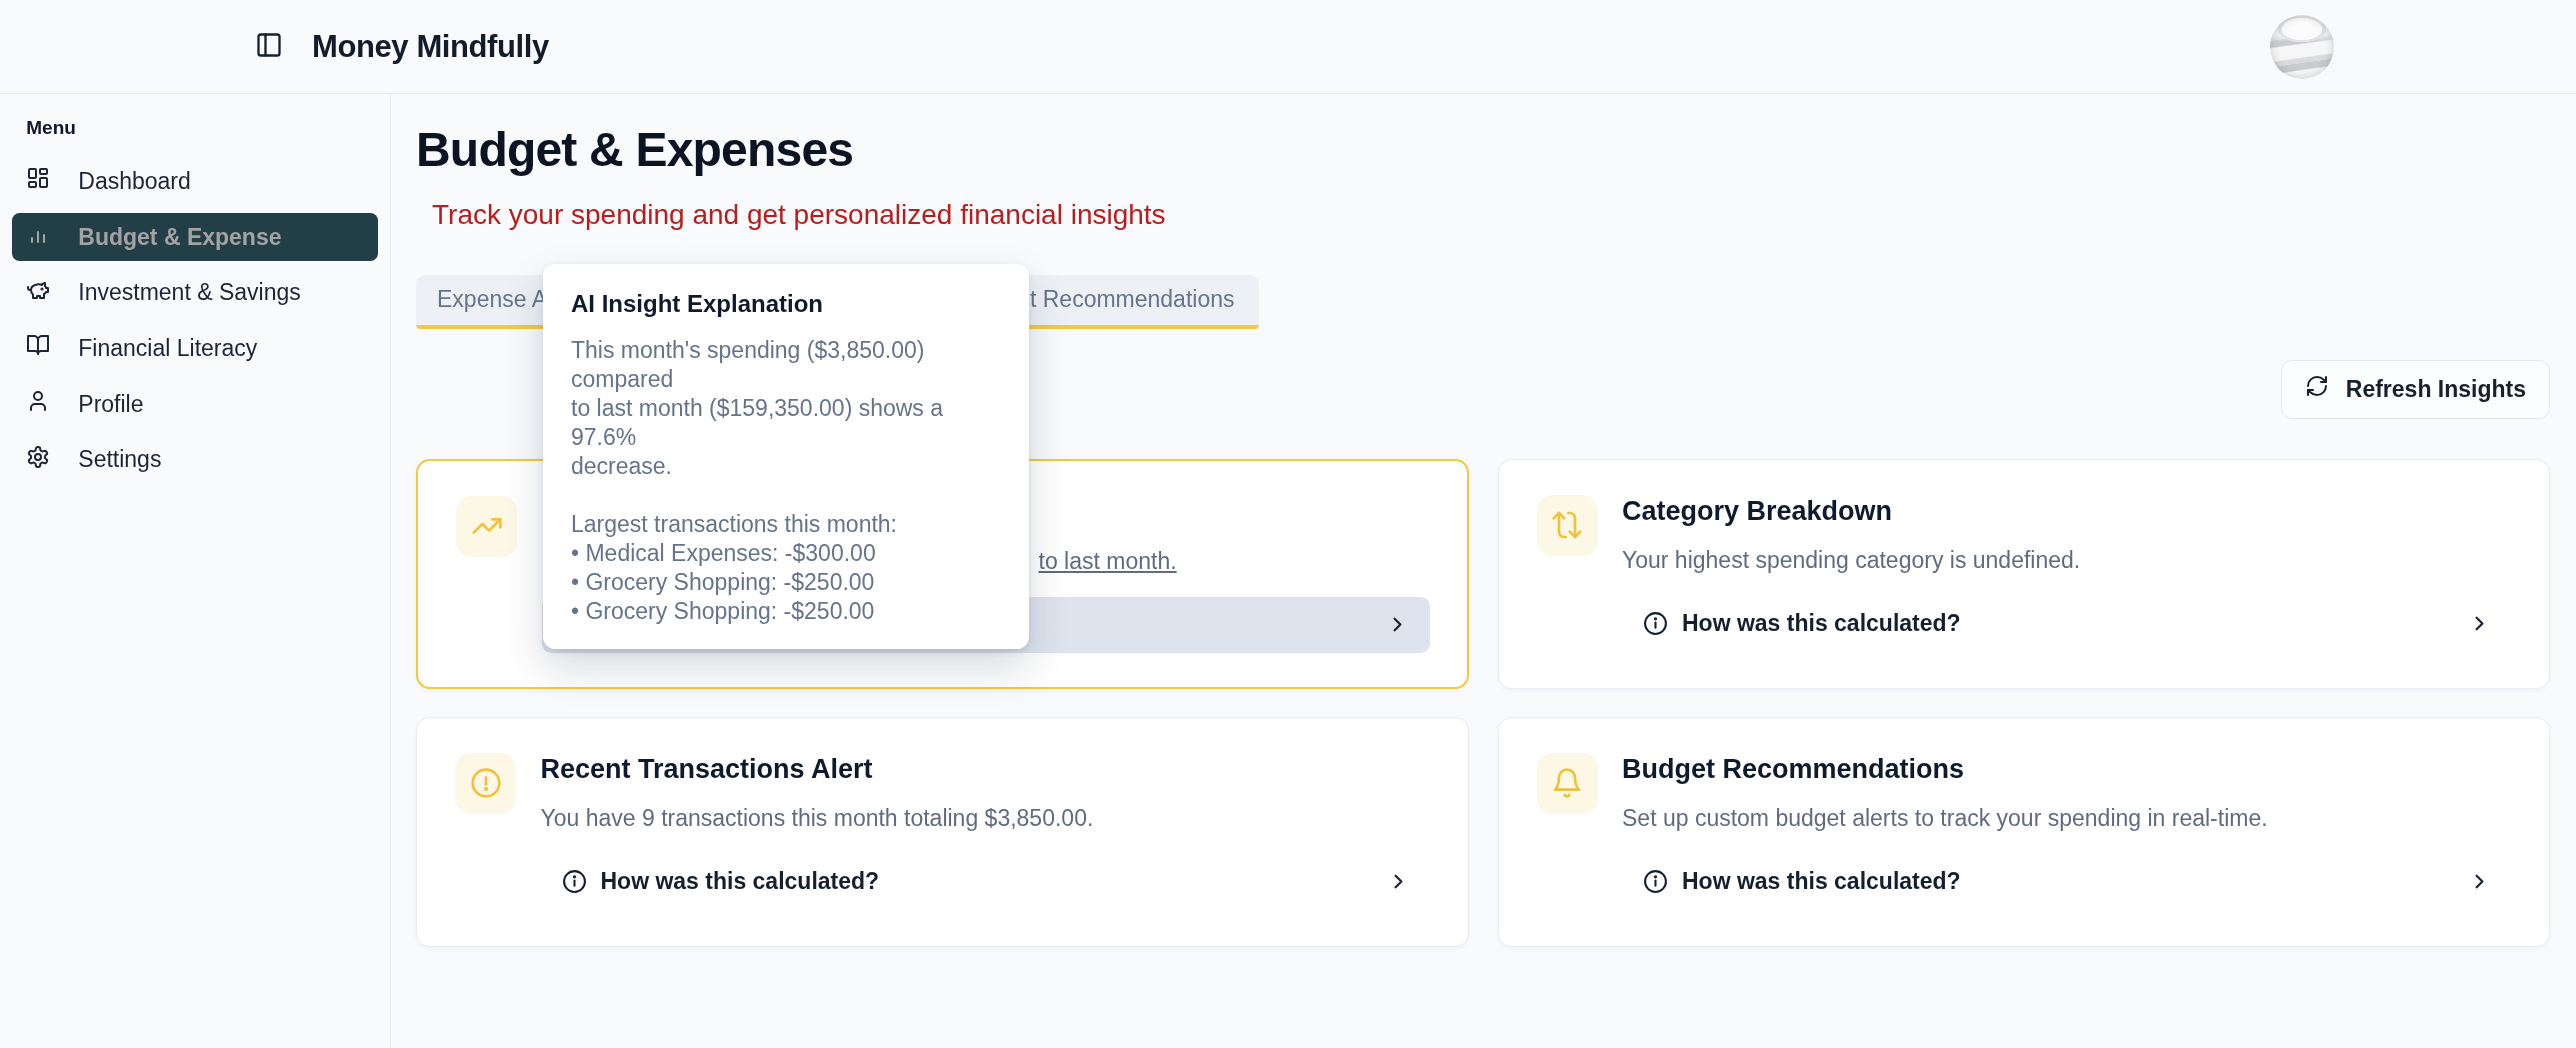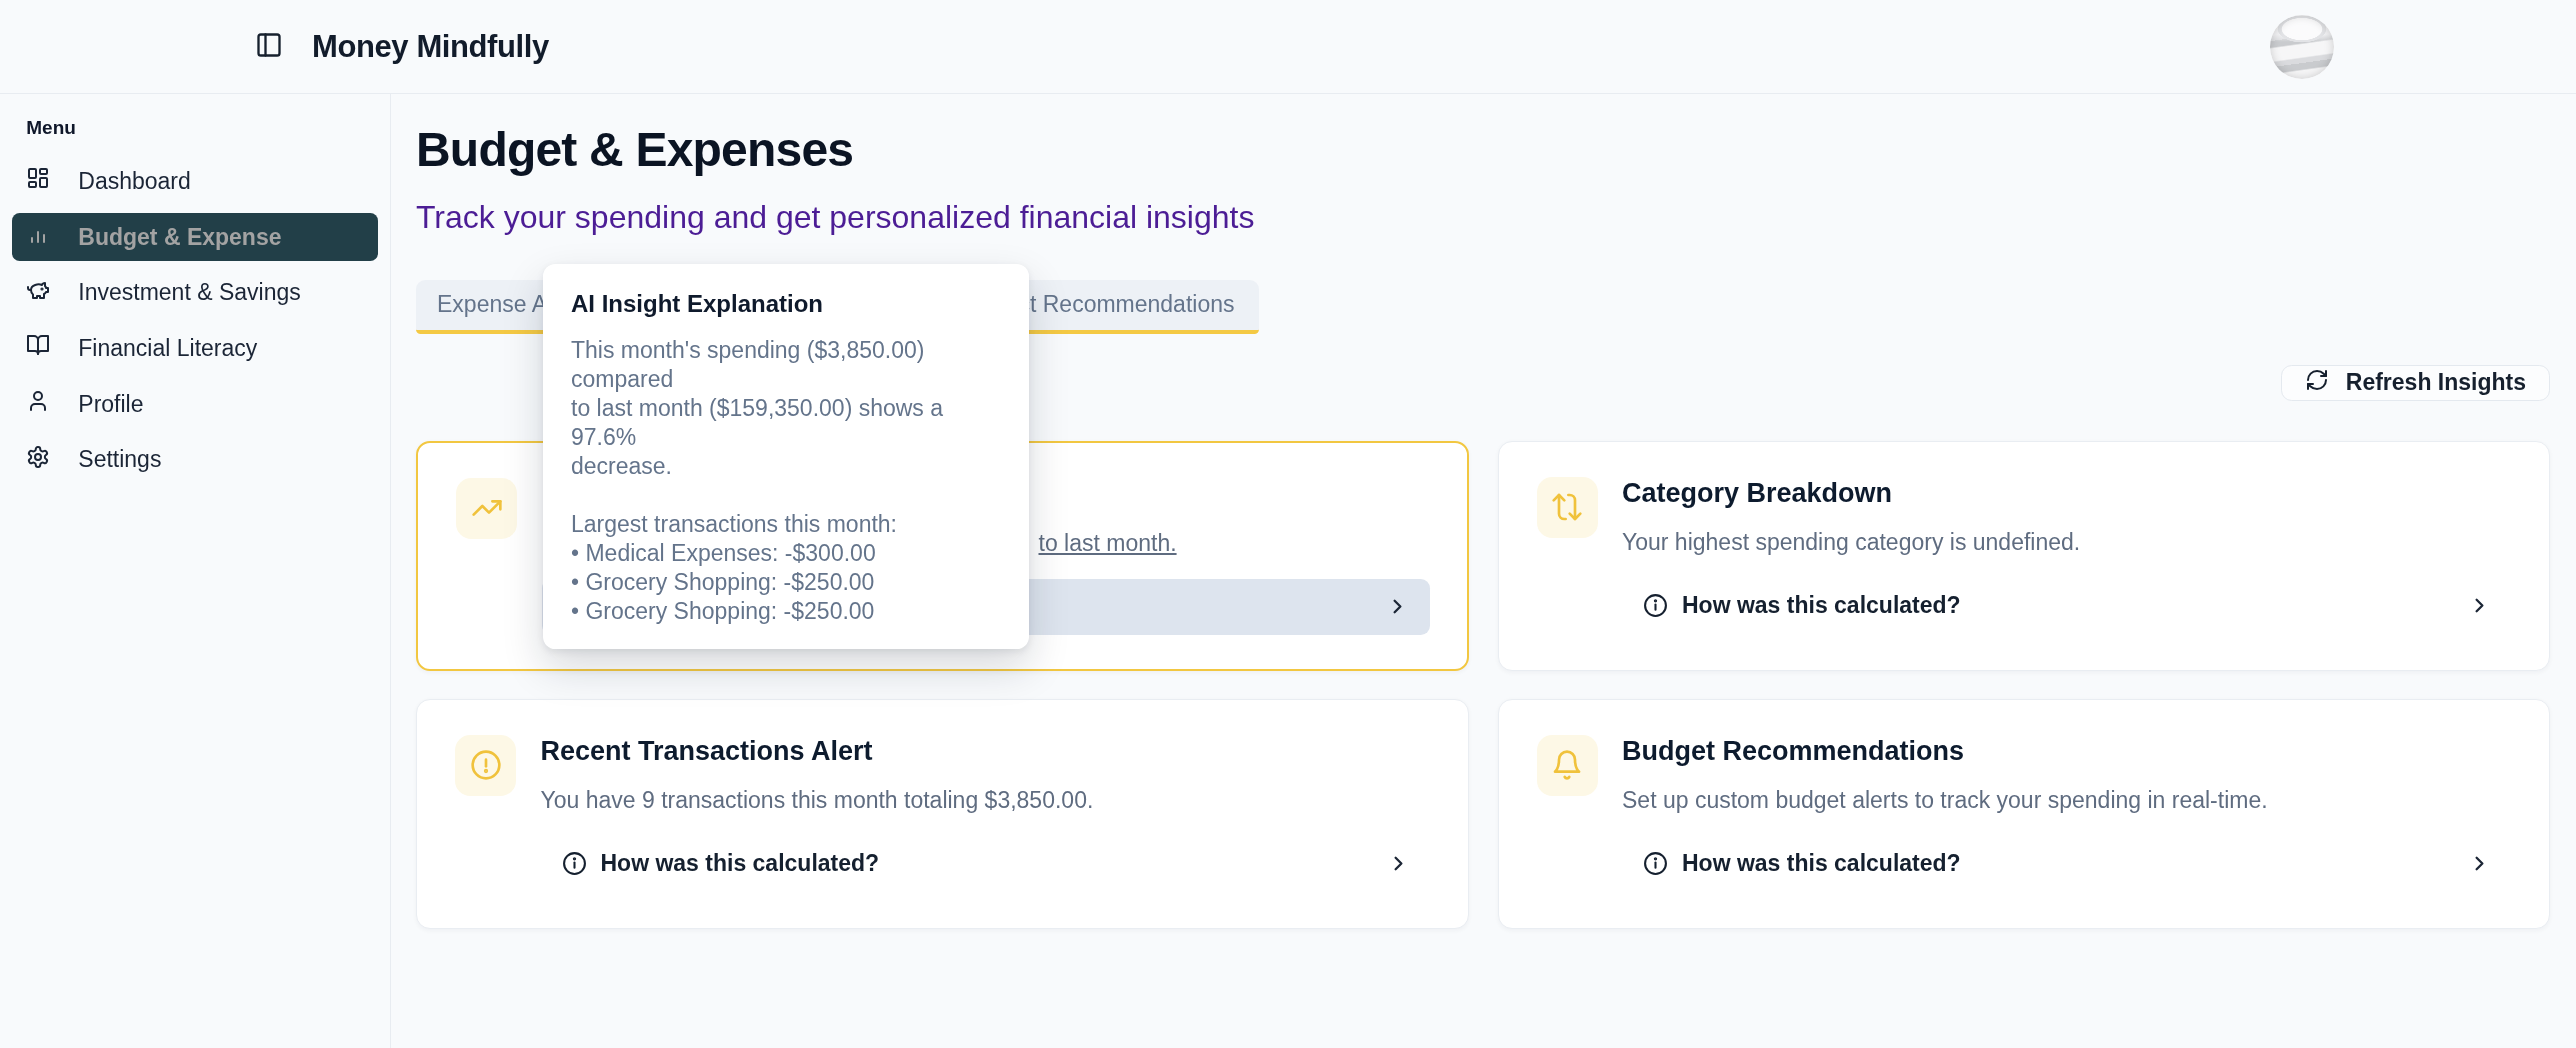--- a/index.html
+++ b/index.html
@@ -25,31 +25,31 @@
   .sidebar { width:391px; flex:none; border-right:1.5px solid #e8ecf1; padding:23px 12.3px 0 12.3px; background:#f8fafc; }
   .menu-label { font-size:19px; font-weight:700; color:#0f172a; padding-left:14px; }
   .nav { margin-top:18.4px; display:flex; flex-direction:column; gap:7.7px; }
   .nav-item { display:flex; align-items:center; height:48px; padding:0 14px; gap:28px; border-radius:7.7px; font-size:23px; color:#1b2536; cursor:pointer; }
   .nav-item svg { width:24px; height:24px; flex:none; }
   .nav-item.active { background:#223f48; color:#a3a3a3; font-weight:700; }
 
   
   .main { flex:1; padding:0 26px 0 25px; position:relative; }
   .page-title { margin-top:28px; font-size:48px; line-height:1.15; font-weight:800; letter-spacing:-0.8px; color:#0b1423; }
-  .page-subtitle { margin-top:21.5px; font-size:32px; color:#4c1d95; }
+  .page-subtitle { margin-top:21.5px; font-size:28px; color:#b91c1c;margin-left:16px; }
 
   
   .tabbar { margin-top:44px; width:843px; height:54px; background:#edf1f6; border-radius:9.2px 9.2px 4.6px 4.6px; border-bottom:4.6px solid #f4c944; display:flex; align-items:center; justify-content:space-between; }
   .tab { font-size:23px; color:#64748b; font-weight:500; cursor:pointer; white-space:nowrap; }
   .tab.first { padding-left:21px; }
   .tab.last  { padding-right:24.5px; }
 
   
   .actions-row { display:flex; justify-content:flex-end; margin-top:31px; }
-  .refresh-btn { display:flex; align-items:center; gap:17px; height:36px; padding:0 23px; background:#fcfdfe; border:1.5px solid #e4e9ef; border-radius:10.7px; font-size:23px; font-weight:600; color:#16202e; cursor:pointer; font-family:inherit; }
+  .refresh-btn { display:flex; align-items:center; gap:17px; height:59px; padding:0 23px; background:#fcfdfe; border:1.5px solid #e4e9ef; border-radius:10.7px; font-size:23px; font-weight:600; color:#16202e; cursor:pointer; font-family:inherit; }
   .refresh-btn svg { width:24px; height:24px; }
 
   
   .cards { margin-top:40px; display:grid; grid-template-columns:1fr 1fr; column-gap:29px; row-gap:28px; }
   .card { background:#ffffff; border:1.5px solid #e9edf2; border-radius:14px; height:230px; padding:35px 37px 0 38px; display:flex; gap:24.5px; box-shadow:0 1.5px 4.6px rgba(15,23,42,.04); }
   .card.accent { border:2.3px solid #f2c741; }
   .icon-badge { width:61px; height:61px; flex:none; border-radius:15.3px; background:#fdf8e6; display:flex; align-items:center; justify-content:center; color:#f0c23c; }
   .icon-badge svg { width:32px; height:32px; }
   .icon-badge .rot90 { transform:rotate(90deg); }
   .card-col { flex:1; min-width:0; }

